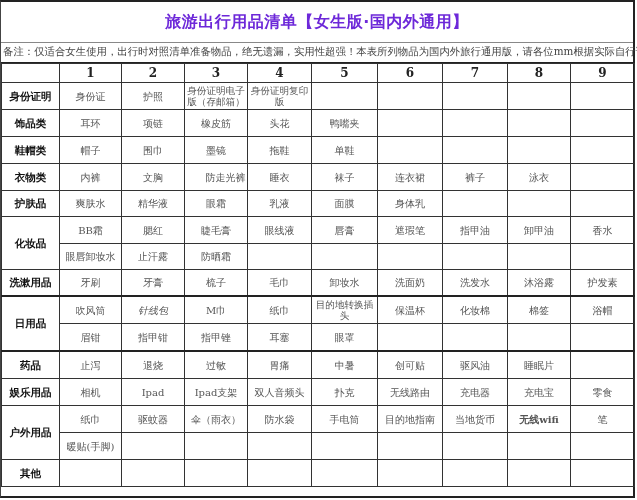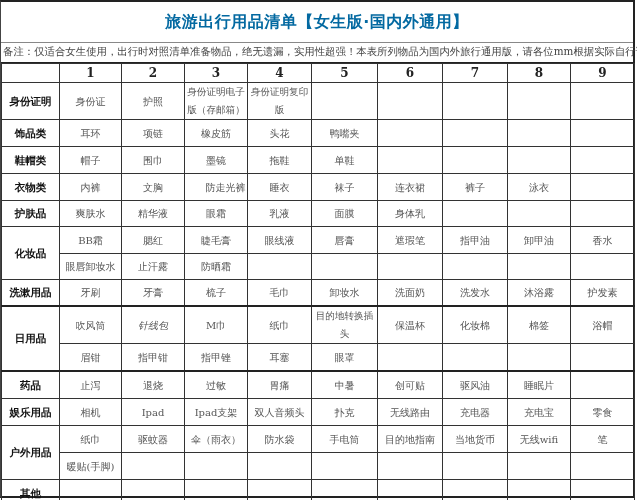--- a/index.html
+++ b/index.html
@@ -1,27 +1,27 @@
 <!DOCTYPE html>
 <html><head>
 <meta charset="utf-8">
 <style>
   html, body { margin: 0; padding: 0; background: #ffffff; }
   body { width: 637px; height: 500px; position: relative; overflow: hidden; font-family: "DejaVu Serif", "Liberation Serif", serif; color: #333; }
   .sheet { position: absolute; left: 0; top: 0; width: 635px; height: 498px; border: 2px solid #222; border-left: 1px solid #444; box-sizing: border-box; }
   .title-row { position: absolute; left: 0; top: 0; width: 100%; height: 40px; display: flex; align-items: center; justify-content: center; border-bottom: 1px solid #888; }
-  .title { font-size: 16px; font-weight: bold; color: #0369a1; font-family: "DejaVu Sans", "Liberation Sans", sans-serif; letter-spacing: 0.5px; }
+  .title { font-size: 16px; font-weight: bold; color: #6d28d9; font-family: "DejaVu Sans", "Liberation Sans", sans-serif; letter-spacing: 0.5px; }
   .note-row { position: absolute; left: 0; top: 40px; width: 100%; height: 21px; display: flex; align-items: center; border-bottom: 1px solid #222; padding-left: 2px; box-sizing: border-box; }
   .note { font-size: 10.4px; color: #444; white-space: nowrap; }
   table.grid { position: absolute; left: 0; top: 61px; border-collapse: collapse; table-layout: fixed; width: 633px; }
   table.grid td { border: 1px solid #333; text-align: center; vertical-align: middle; font-size: 10px; color: #555; padding: 0 1px; line-height: 11px; overflow: hidden; }
   table.grid tr.hdr td { height: 18px; font-size: 12px; font-weight: bold; color: #222; }
   table.grid td.cat { font-family: "DejaVu Sans", "Liberation Sans", sans-serif; font-weight: bold; color: #111; font-size: 10.5px; }
   table.grid tr.thick-top td { border-top: 2px solid #222; }
-  table.grid td.wrap { line-height: 18px; font-size: 9.6px; }
+  table.grid td.wrap { line-height: 11px; font-size: 9.6px; }
   .memo-row { position: absolute; left: 0; top: 471px; width: 100%; height: 25px; border-top: 2px solid #222; display: flex; align-items: center; padding-left: 3px; box-sizing: border-box; }
   .memo { font-family: "DejaVu Sans Mono", "Liberation Mono", monospace; font-size: 10.5px; font-weight: bold; color: #111; }
 </style>
 </head>
 <body>
 
 <div class="sheet">
   <div class="title-row">
     <span class="title">旅游出行用品清单【女生版·国内外通用】</span>
   </div>
@@ -198,21 +198,21 @@
         </tr>
         <tr>
           <td class="cat" rowspan="2">户外用品</td>
           <td style="height: 26px;">纸巾</td>
           <td style="height: 26px;">驱蚊器</td>
           <td style="height: 26px;">伞（雨衣）</td>
           <td style="height: 26px;">防水袋</td>
           <td style="height: 26px;">手电筒</td>
           <td style="height: 26px;">目的地指南</td>
           <td style="height: 26px;">当地货币</td>
-          <td style="height: 26px;">无线wifi</td>
+          <td style="height: 26px; font-weight: bold;">无线wifi</td>
           <td style="height: 26px;">笔</td>
         </tr>
         <tr>
           <td style="height: 26px;">暖贴(手脚)</td>
           <td style="height: 26px;"></td>
           <td style="height: 26px;"></td>
           <td style="height: 26px;"></td>
           <td style="height: 26px;"></td>
           <td style="height: 26px;"></td>
           <td style="height: 26px;"></td>

